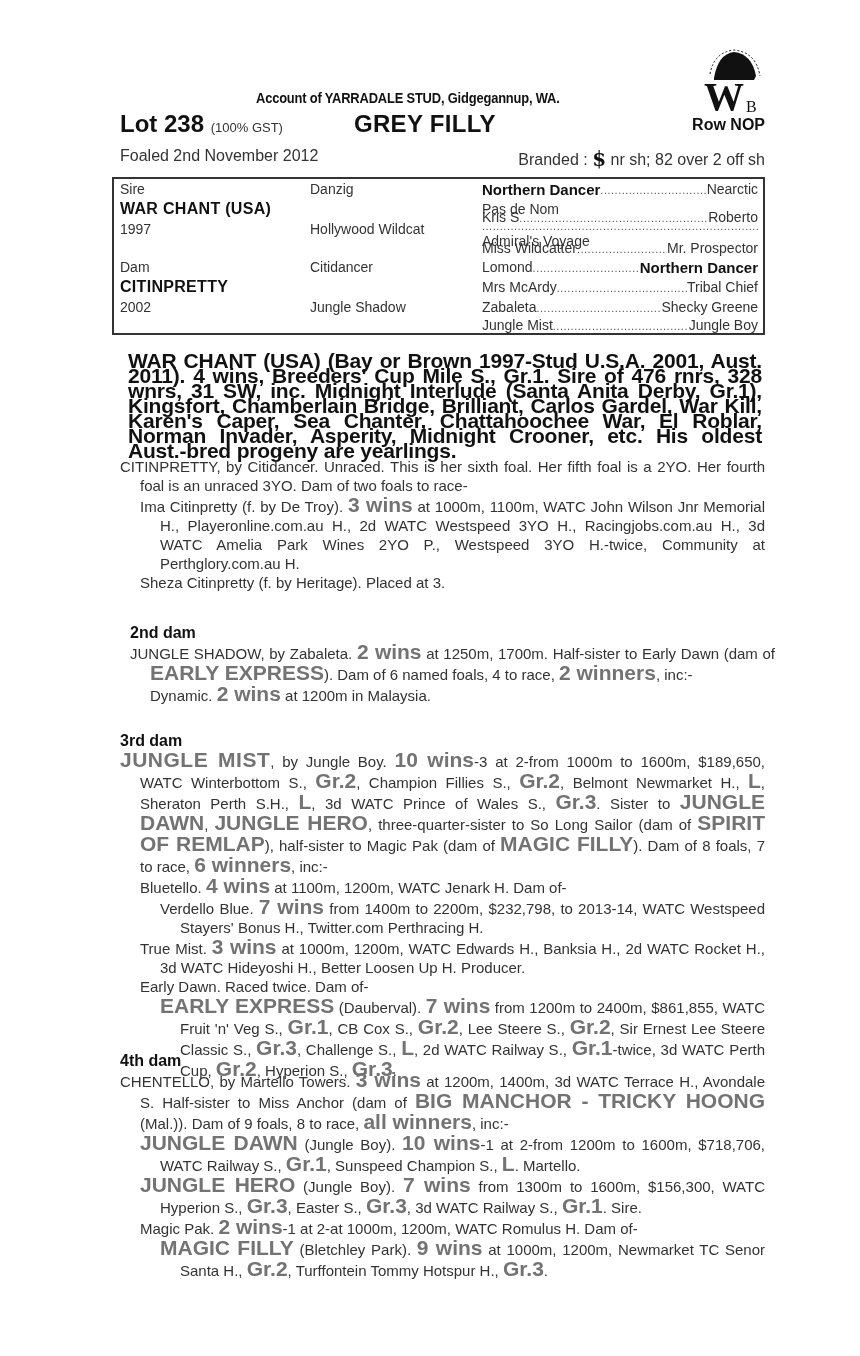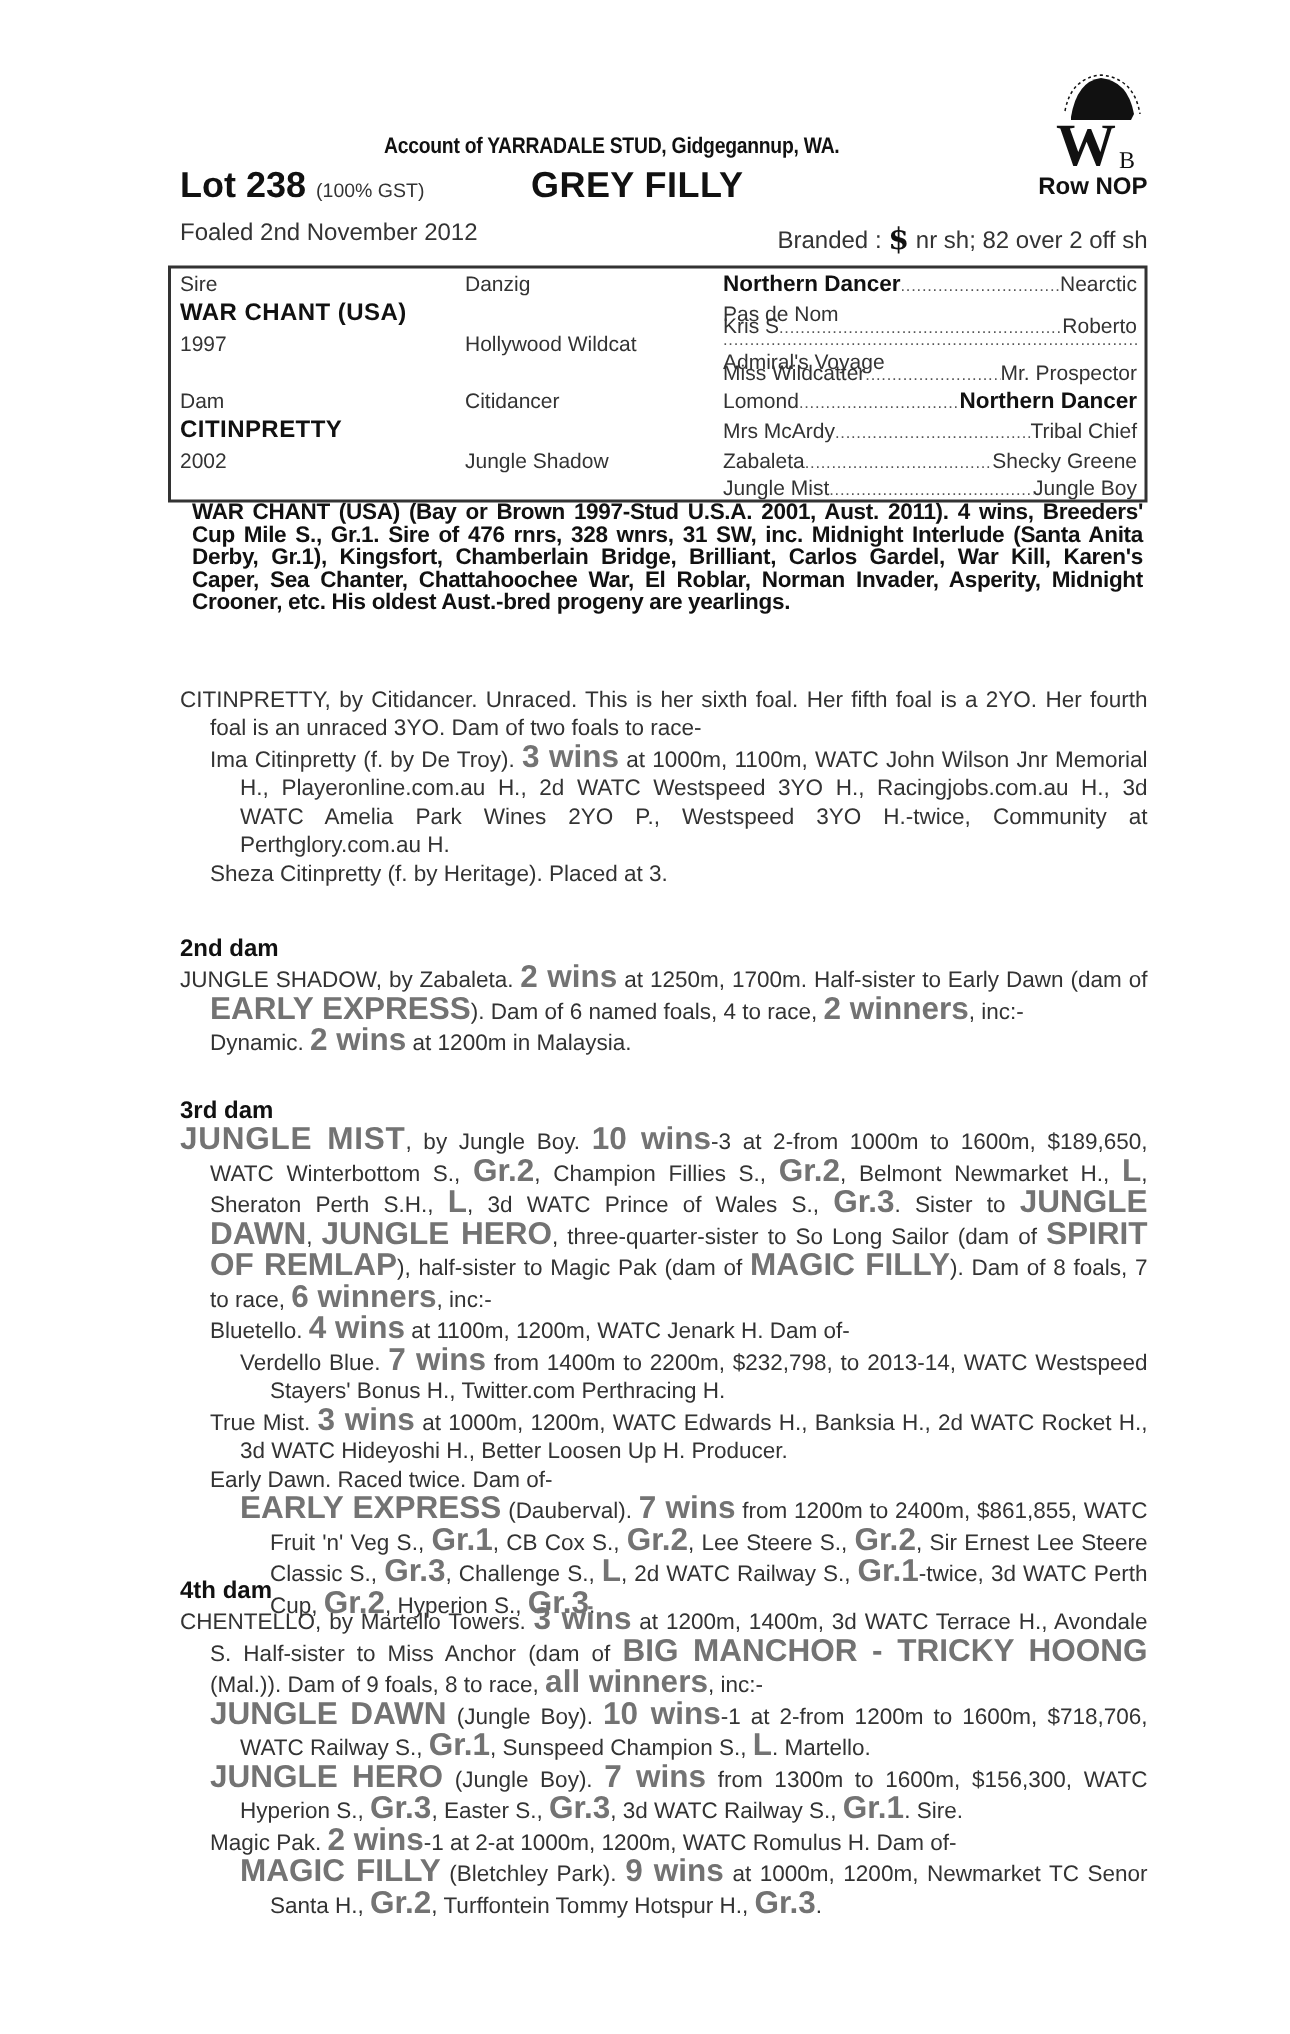--- a/index.html
+++ b/index.html
@@ -21,21 +21,21 @@
               border: 2px solid #333; box-sizing: border-box; font-size: 14px; color: #333; }
   .ped-cell { position: absolute; white-space: nowrap; }
   .ped-bold { font-weight: bold; color: #111; font-size: 16px; letter-spacing: 0.3px; }
   .ped-r { position: absolute; left: 368px; width: 276px; display: flex; white-space: nowrap; }
   .ped-r .l { flex: 0 0 auto; }
   .ped-r .dots { flex: 1 1 auto; overflow: hidden; color: #555; letter-spacing: 0.5px; }
   .ped-r .dots::after { content: "................................................................................................"; font-size: 11px; }
   .ped-r .r { flex: 0 0 auto; }
   .b { font-weight: bold; color: #111; }
 
-  .sire-blurb { position: absolute; left: 128px; top: 334px; width: 634px; font-size: 15px; font-weight: bold;
+  .sire-blurb { position: absolute; left: 128px; top: 353px; width: 634px; font-size: 21px; font-weight: bold;
                 line-height: 15px; text-align: justify; color: #111; letter-spacing: -0.2px; }
 
   .section { position: absolute; left: 120px; width: 645px; font-size: 15px; color: #333; line-height: 19px; }
   .sec-head { font-weight: bold; font-size: 16px; color: #111; margin-bottom: 0; }
   .p { text-align: justify; }
   .l0 { padding-left: 20px; text-indent: -20px; }
   .l1 { padding-left: 40px; text-indent: -20px; margin-left: 0; }
   .l2 { padding-left: 60px; text-indent: -20px; }
   .bk16 { font-weight: bold; color: #737373; font-size: 21px; }
 </style>
@@ -125,21 +125,21 @@
 </div>
 
 <div class="sire-blurb">WAR CHANT (USA) (Bay or Brown 1997-Stud U.S.A. 2001, Aust. 2011). 4 wins, Breeders' Cup Mile S., Gr.1. Sire of 476 rnrs, 328 wnrs, 31 SW, inc. Midnight Interlude (Santa Anita Derby, Gr.1), Kingsfort, Chamberlain Bridge, Brilliant, Carlos Gardel, War Kill, Karen's Caper, Sea Chanter, Chattahoochee War, El Roblar, Norman Invader, Asperity, Midnight Crooner, etc. His oldest Aust.-bred progeny are yearlings.</div>
 
 <div class="section" style="top:457px;">
   <div class="p l0">CITINPRETTY, by Citidancer. Unraced. This is her sixth foal. Her fifth foal is a 2YO. Her fourth foal is an unraced 3YO. Dam of two foals to race-</div>
   <div class="p l1"><span>Ima Citinpretty (f. by De Troy). </span><span class="bk16">3 wins</span><span> at 1000m, 1100m, WATC John Wilson Jnr Memorial H., Playeronline.com.au H., 2d WATC Westspeed 3YO H., Racingjobs.com.au H., 3d WATC Amelia Park Wines 2YO P., Westspeed 3YO H.-twice, Community at Perthglory.com.au H.</span></div>
   <div class="p l1">Sheza Citinpretty (f. by Heritage). Placed at 3.</div>
 </div>
 
-<div class="section" style="top:623px;">
+<div class="section" style="top:623px;margin-left:10px;">
   <div class="sec-head">2nd dam</div>
   <div class="p l0"><span>JUNGLE SHADOW, by Zabaleta. </span><span class="bk16">2 wins</span><span> at 1250m, 1700m. Half-sister to Early Dawn (dam of </span><span class="bk16">EARLY EXPRESS</span><span>). Dam of 6 named foals, 4 to race, </span><span class="bk16">2 winners</span><span>, inc:-</span></div>
   <div class="p l1"><span>Dynamic. </span><span class="bk16">2 wins</span><span> at 1200m in Malaysia.</span></div>
 </div>
 
 <div class="section" style="top:731px;">
   <div class="sec-head">3rd dam</div>
   <div class="p l0"><span class="bk16" style="letter-spacing:0.5px;">JUNGLE MIST</span><span>, by Jungle Boy. </span><span class="bk16">10 wins</span><span>-3 at 2-from 1000m to 1600m, $189,650, WATC Winterbottom S., </span><span class="bk16">Gr.2</span><span>, Champion Fillies S., </span><span class="bk16">Gr.2</span><span>, Belmont Newmarket H., </span><span class="bk16">L</span><span>, Sheraton Perth S.H., </span><span class="bk16">L</span><span>, 3d WATC Prince of Wales S., </span><span class="bk16">Gr.3</span><span>. Sister to </span><span class="bk16">JUNGLE DAWN</span><span>, </span><span class="bk16">JUNGLE HERO</span><span>, three-quarter-sister to So Long Sailor (dam of </span><span class="bk16">SPIRIT OF REMLAP</span><span>), half-sister to Magic Pak (dam of </span><span class="bk16">MAGIC FILLY</span><span>). Dam of 8 foals, 7 to race, </span><span class="bk16">6 winners</span><span>, inc:-</span></div>
   <div class="p l1"><span>Bluetello. </span><span class="bk16">4 wins</span><span> at 1100m, 1200m, WATC Jenark H. Dam of-</span></div>
   <div class="p l2"><span>Verdello Blue. </span><span class="bk16">7 wins</span><span> from 1400m to 2200m, $232,798, to 2013-14, WATC Westspeed Stayers' Bonus H., Twitter.com Perthracing H.</span></div>

